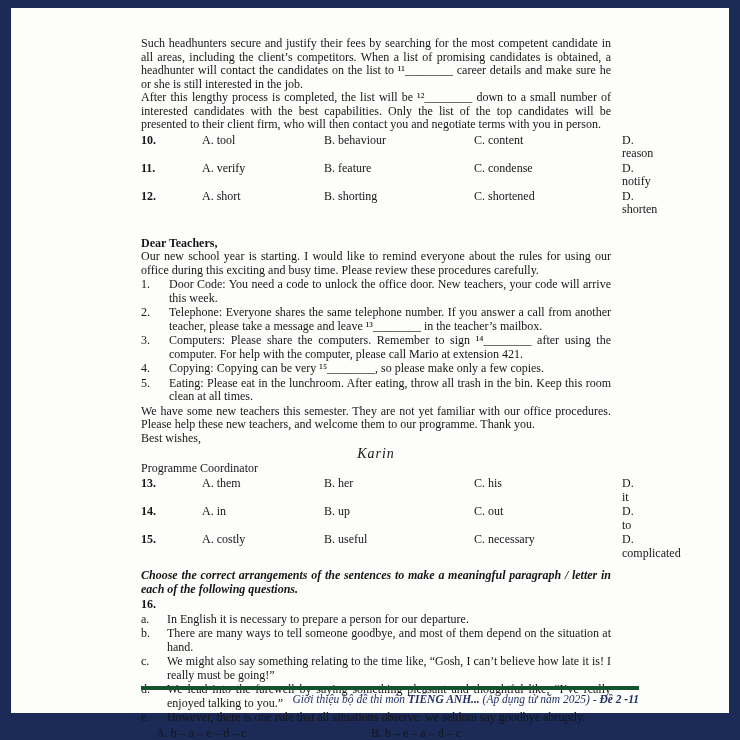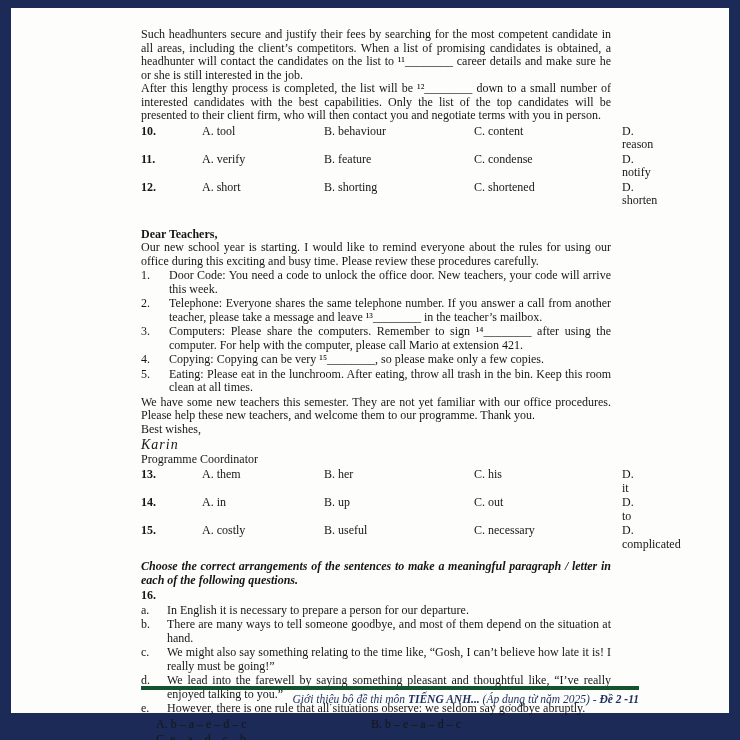--- a/index.html
+++ b/index.html
@@ -8,21 +8,21 @@
     background:#1b2a56;
     font-family:"Liberation Serif","DejaVu Serif",serif;
     overflow:hidden;
   }
   .page{
     position:relative;
     margin:8px 11px 27px 11px;
     height:705px;
     background:#fdfdfc;
     box-sizing:border-box;
-    padding:20px 118px 10px 130px;
+    padding:29px 118px 10px 130px;
     color:#161616;
     font-size:12px;
     line-height:13.5px;
   }
   p{margin:0;}
   .just{text-align:justify;}
   .qblock{margin:2px 0 9px 0;}
   .qrow{display:flex;margin:1px 0;gap:33px;}
   .qnum{width:28px;font-weight:bold;flex:0 0 auto;}
   .qa{width:89px;flex:0 0 auto;}
@@ -33,20 +33,21 @@
   .numlist{margin:1px 0;}
   .li{display:flex;margin:1px 0;}
   .li-num{width:28px;flex:0 0 auto;}
   .li-label{width:26px;flex:0 0 auto;}
   .li-text{flex:1;text-align:justify;}
   .signature{
     font-style:italic;
     font-size:14px;
     letter-spacing:1px;
     margin:2px 0 1px 0;
+    text-align:center;
   }
   .instruction{
     font-weight:bold;
     font-style:italic;
     text-align:justify;
     margin-top:7px;
   }
   .q16num{font-weight:bold;margin-top:2px;}
   .ansgrid{
     display:grid;

